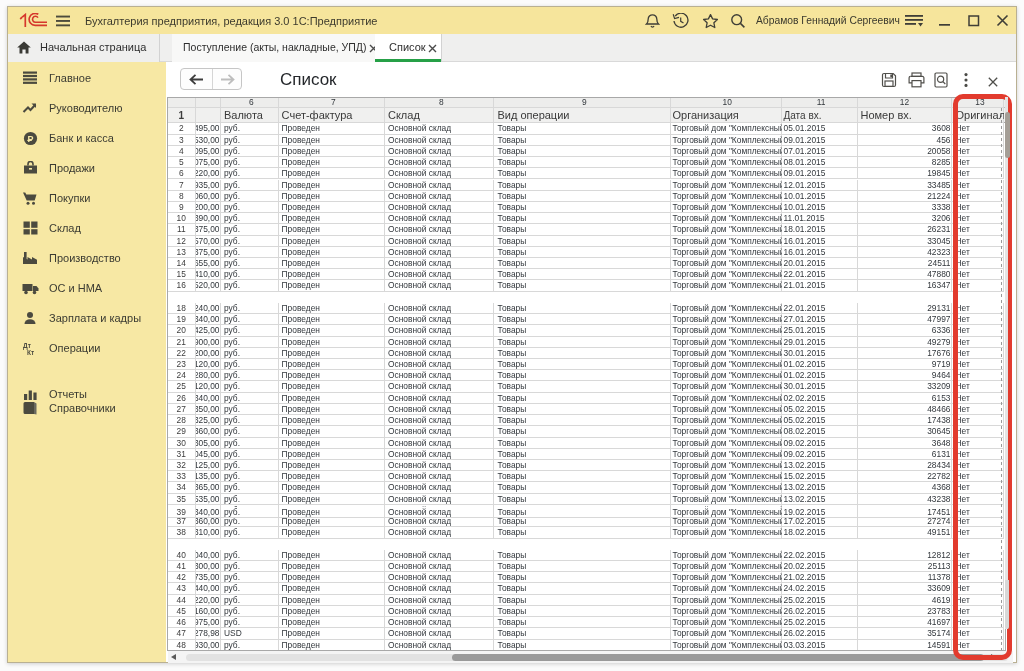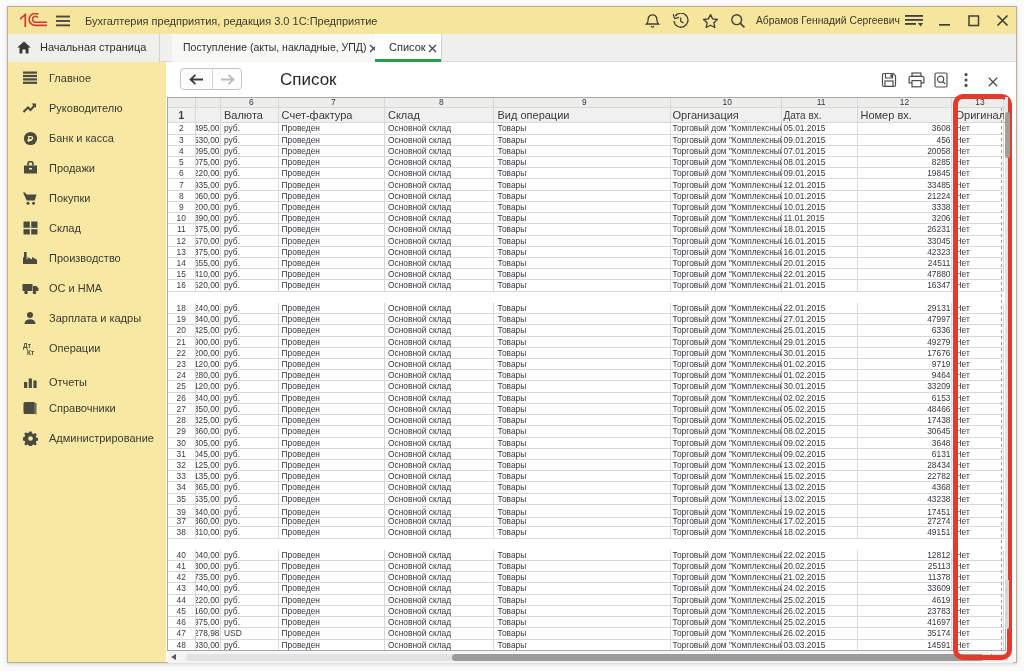--- a/index.html
+++ b/index.html
@@ -201,43 +201,36 @@
           </svg></span>
         <span class="slb">Зарплата и кадры</span>
       </div>
 <div class="sit" style="top:270.7px">
         <span class="sic"><svg width="16" height="15" viewBox="0 0 16 15">
             <text x="1" y="6.5" font-family="Liberation Sans" font-size="6.5" font-weight="bold" fill="#4b4a3f">Дт</text>
             <text x="5" y="14" font-family="Liberation Sans" font-size="6.5" font-weight="bold" fill="#4b4a3f">Кт</text>
           </svg></span>
         <span class="slb">Операции</span>
       </div>
-<div class="sit" style="top:305px">
+<div class="sit" style="top:317px">
         <span class="sic"><svg width="15" height="14" viewBox="0 0 15 14">
             <g fill="#4b4a3f">
               <rect x="1" y="7" width="3.2" height="6"></rect>
               <rect x="5.7" y="3.5" width="3.2" height="9.5"></rect>
               <rect x="10.4" y="5.5" width="3.2" height="7.5"></rect>
             </g>
           </svg></span>
         <span class="slb">Отчеты</span>
       </div>
 <div class="sit" style="top:330.7px">
         <span class="sic"><svg width="15" height="14" viewBox="0 0 15 14">
             <path d="M2 1 h9 v12 h-9 a1.5 1.5 0 0 1 -1.5-1.5 V2.5 A1.5 1.5 0 0 1 2 1 z" fill="#4b4a3f"></path>
             <path d="M11 1 l2.5 1.5 v11 L11 13 z" fill="#6b6a5f"></path>
           </svg></span>
         <span class="slb">Справочники</span>
-      </div>
-<div class="sit" style="top:360.7px">
-        <span class="sic"><svg width="15" height="15" viewBox="0 0 15 15">
-            <path fill="#4b4a3f" d="M6.3 0.5h2.4l.4 1.9 1.4.6 1.6-1 1.7 1.7-1 1.6.6 1.4 1.9.4v2.4l-1.9.4-.6 1.4 1 1.6-1.7 1.7-1.6-1-1.4.6-.4 1.9H6.3l-.4-1.9-1.4-.6-1.6 1-1.7-1.7 1-1.6-.6-1.4-1.9-.4V6.3l1.9-.4.6-1.4-1-1.6L2.9 1.2l1.6 1 1.4-.6z"></path>
-            <circle cx="7.5" cy="7.5" r="2.3" fill="#f7e9a6"></circle>
-          </svg></span>
-        <span class="slb">Администрирование</span>
       </div>
  </div>
 
  <div id="main"></div>
 
  <div class="abs" style="left:172px;top:61px;width:62px;height:22px;background:#fdfdfd;border:1px solid #c6c6c6;border-radius:4px">
    <div class="abs" style="left:30.5px;top:0;width:1px;height:100%;background:#d5d5d5"></div>
    <svg class="abs" style="left:8px;top:5px" width="15" height="11" viewBox="0 0 15 11">
         <path d="M6.5 0.8 L1.5 5.5 L6.5 10.2 M1.8 5.5 H14" fill="none" stroke="#3c3c3c" stroke-width="1.8"></path>
       </svg>

